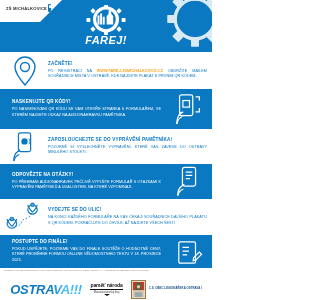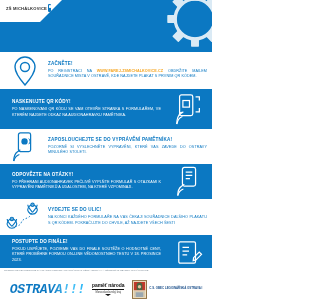--- a/index.html
+++ b/index.html
@@ -86,21 +86,21 @@
   }
 
   
   .footer {
     width:212px; height:32px; background:#ffffff;
     display:flex; align-items:center; justify-content:space-around; padding:0 6px;
   }
   .ostrava-logo {
     font-size:13px; font-weight:bold; font-style:italic; letter-spacing:-.3px;
     background:linear-gradient(90deg,#0b78c2 0%,#0b78c2 55%,#4fc3f7 78%,#29b6f6 100%);
-    -webkit-background-clip:text; background-clip:text; color:transparent;font-family:Liberation Mono, monospace;
+    -webkit-background-clip:text; background-clip:text; color:transparent;
   }
   .pamet-logo { text-align:center; color:#111; }
   .pamet-logo .pl-main { font-size:5px; font-weight:bold; letter-spacing:-.1px; }
   .pamet-logo .pl-rule { height:.6px; background:#111; margin:1.2px 0 1px; }
   .pamet-logo .pl-sub { font-size:2.6px; letter-spacing:.05px; color:#333; }
   .pamet-logo .pl-tail {
     width:0;height:0;margin:0 auto;border-left:3px solid transparent;
     border-right:3px solid transparent;border-top:2.6px solid #111;
   }
   .crest-logo { display:flex; align-items:center; gap:2.5px; }
@@ -131,20 +131,43 @@
           <rect x="69" y="70" width="13" height="12" rx="1" transform="rotate(-45 76 76)"></rect>
         </g>
       </svg>
     </div>
 
     <div class="school-logo">
       <span class="sl-txt">ZŠ MICHÁLKOVICE</span>
       <span class="sl-mark"></span>
     </div>
 
+    <div class="farej-logo">
+      <svg width="40" height="30" viewBox="0 0 60 46">
+        <g fill="#ffffff">
+          <path d="M30 2 a20 20 0 1 0 .1 0z M30 7 a15 15 0 1 1 -.1 0z"></path>
+          <rect x="27" y="0" width="6" height="6" rx="1"></rect>
+          <rect x="27" y="40" width="6" height="6" rx="1"></rect>
+          <rect x="0" y="20" width="6" height="6" rx="1"></rect>
+          <rect x="54" y="20" width="6" height="6" rx="1"></rect>
+          <rect x="7" y="6" width="6" height="6" rx="1" transform="rotate(-45 10 9)"></rect>
+          <rect x="47" y="6" width="6" height="6" rx="1" transform="rotate(45 50 9)"></rect>
+          <rect x="7" y="34" width="6" height="6" rx="1" transform="rotate(45 10 37)"></rect>
+          <rect x="47" y="34" width="6" height="6" rx="1" transform="rotate(-45 50 37)"></rect>
+        </g>
+        <g fill="#ffffff">
+          <rect x="17" y="16" width="3" height="14"></rect>
+          <rect x="21" y="13" width="3" height="17"></rect>
+          <rect x="25" y="18" width="3" height="12"></rect>
+          <path d="M31 30 L31 17 L36 12 L41 17 L41 30 Z"></path>
+          <rect x="34" y="8" width="4" height="6"></rect>
+        </g>
+      </svg>
+      <div class="farej-word">FAREJ!</div>
+    </div>
   </div>
 
   <div class="section white sec-1">
     <div class="sec-icon">
       <svg width="26" height="30" viewBox="0 0 26 30" fill="none" stroke-width="1.4">
         <path d="M13 29 C13 29 23 17.5 23 11 A10 10 0 1 0 3 11 C3 17.5 13 29 13 29 Z"></path>
         <circle cx="13" cy="11" r="4.5"></circle>
       </svg>
     </div>
     <div class="sec-body">

